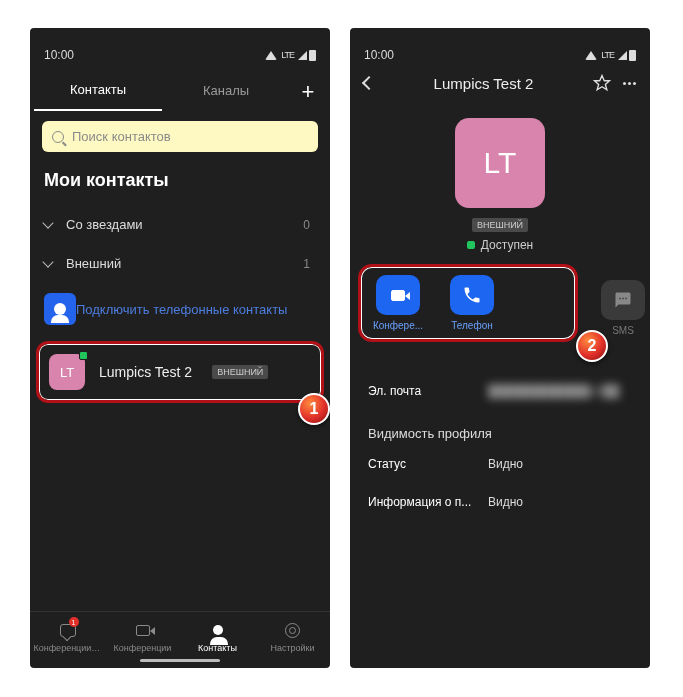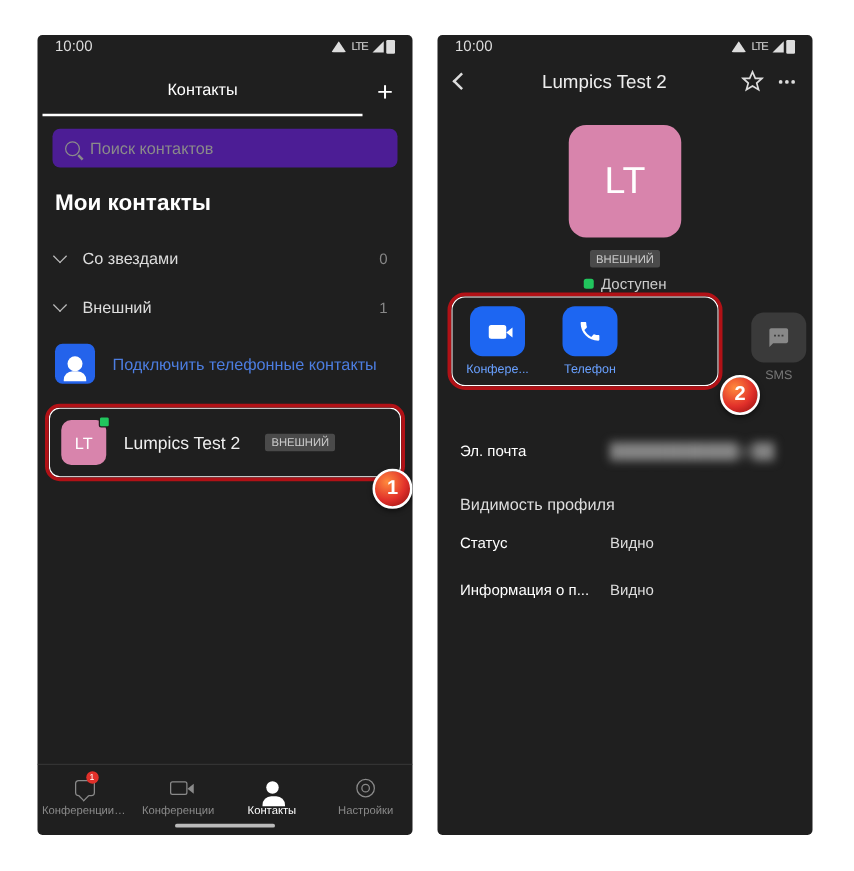--- a/index.html
+++ b/index.html
@@ -24,21 +24,21 @@
     overflow: hidden;
     color: #e6e6e6;
     display: flex;
     flex-direction: column;
   }
   
   .statusbar {
     display: flex;
     justify-content: space-between;
     align-items: center;
-    padding: 2px 14px 4px;
+    padding: 20px 14px 4px;
     font-size: 12px;
     color: #ddd;
   }
   .status-icons { display: flex; gap: 2px; align-items: center; font-size: 10px; letter-spacing: -1px; }
   .wifi, .sig, .batt { display: inline-block; }
   .wifi {
     width: 0; height: 0;
     border-left: 6px solid transparent;
     border-right: 6px solid transparent;
     border-bottom: 9px solid #ddd;
@@ -56,21 +56,21 @@
     display: flex;
     align-items: center;
     padding: 6px 4px 0 4px;
   }
   .tab { flex: 1; text-align: center; font-size: 13px; padding: 10px 0 12px; color: #9a9a9a; }
   .tab.active { color: #fff; font-weight: 500; border-bottom: 2px solid #fff; }
   .addbtn { width: 36px; text-align: center; font-size: 22px; color: #fff; }
   
   .search {
     margin: 10px 12px;
-    background: #4c1d95;
+    background: #fef9c3;
     border-radius: 6px;
     display: flex;
     align-items: center;
     padding: 8px 10px;
     gap: 8px;
     color: #8a8a8a;
     font-size: 13px;
   }
   .mag {
     width: 12px; height: 12px; border: 1.6px solid #8a8a8a; border-radius: 50%;
@@ -89,21 +89,21 @@
     justify-content: space-between;
   }
   .group-left { display: flex; align-items: center; gap: 14px; }
   .chev {
     width: 8px; height: 8px; border-right: 1.5px solid #bbb; border-bottom: 1.5px solid #bbb;
     transform: rotate(45deg); margin-top: -3px;
   }
   .group-count { color: #888; font-size: 12px; padding-right: 6px; }
   
   .connect {
-    display: flex; align-items: center; gap: 14px;
+    display: flex; align-items: center; 
     padding: 10px 14px;
   }
   .connect-icon {
     width: 32px; height: 32px; background: #2463eb; border-radius: 6px;
     display: flex; align-items: center; justify-content: center;
   }
   .person-ico { width: 12px; height: 12px; border-radius: 50%; background: #fff; position: relative; }
   .person-ico::after { content: ""; position: absolute; left: -3px; top: 12px; width: 18px; height: 8px; background: #fff; border-radius: 7px 7px 0 0; }
   .connect-text { color: #4c7de0; font-size: 13px; }
   
@@ -174,21 +174,21 @@
   .more { display: flex; flex-direction: row; gap: 2px; padding: 0 4px; }
   .more span { width: 3px; height: 3px; background: #ddd; border-radius: 50%; }
   .big-avatar {
     width: 90px; height: 90px; border-radius: 14px;
     background: #d884ac;
     display: flex; align-items: center; justify-content: center;
     color: #fff; font-size: 30px; font-weight: 500;
     margin: 18px auto 10px;
   }
   .ext-badge.center { display: block; width: fit-content; margin: 0 auto 6px; font-size: 9px; }
-  .status-line { display: flex; align-items: center; justify-content: center; gap: 6px; font-size: 12px; color: #ccc; margin-bottom: 0; }
+  .status-line { display: flex; align-items: center; justify-content: center; gap: 6px; font-size: 12px; color: #ccc; margin-bottom: 12px; }
   .status-dot { width: 8px; height: 8px; background: #21c55d; border-radius: 2px; }
   
   .actions-wrap { position: relative; margin: 0 8px; }
   .actions {
     display: flex; gap: 16px; justify-content: flex-start;
     padding: 8px 8px;
     border: 3px solid #b11116;
     border-radius: 14px;
     box-shadow: 0 0 0 1px #fff inset;
     width: 220px;
@@ -229,20 +229,21 @@
       <span class="status-icons">
         <span class="wifi"></span>
         <span style="font-size:9px;margin:0 2px;">LTE</span>
         <span class="sig"></span>
         <span class="batt"></span>
       </span>
     </div>
 
     <div class="tabs">
       <div class="tab active">Контакты</div>
+      <div class="tab">Каналы</div>
       <div class="addbtn">+</div>
     </div>
 
     <div class="search">
       <span class="mag"></span>
       <span>Поиск контактов</span>
     </div>
 
     <div class="section-title">Мои контакты</div>
 

